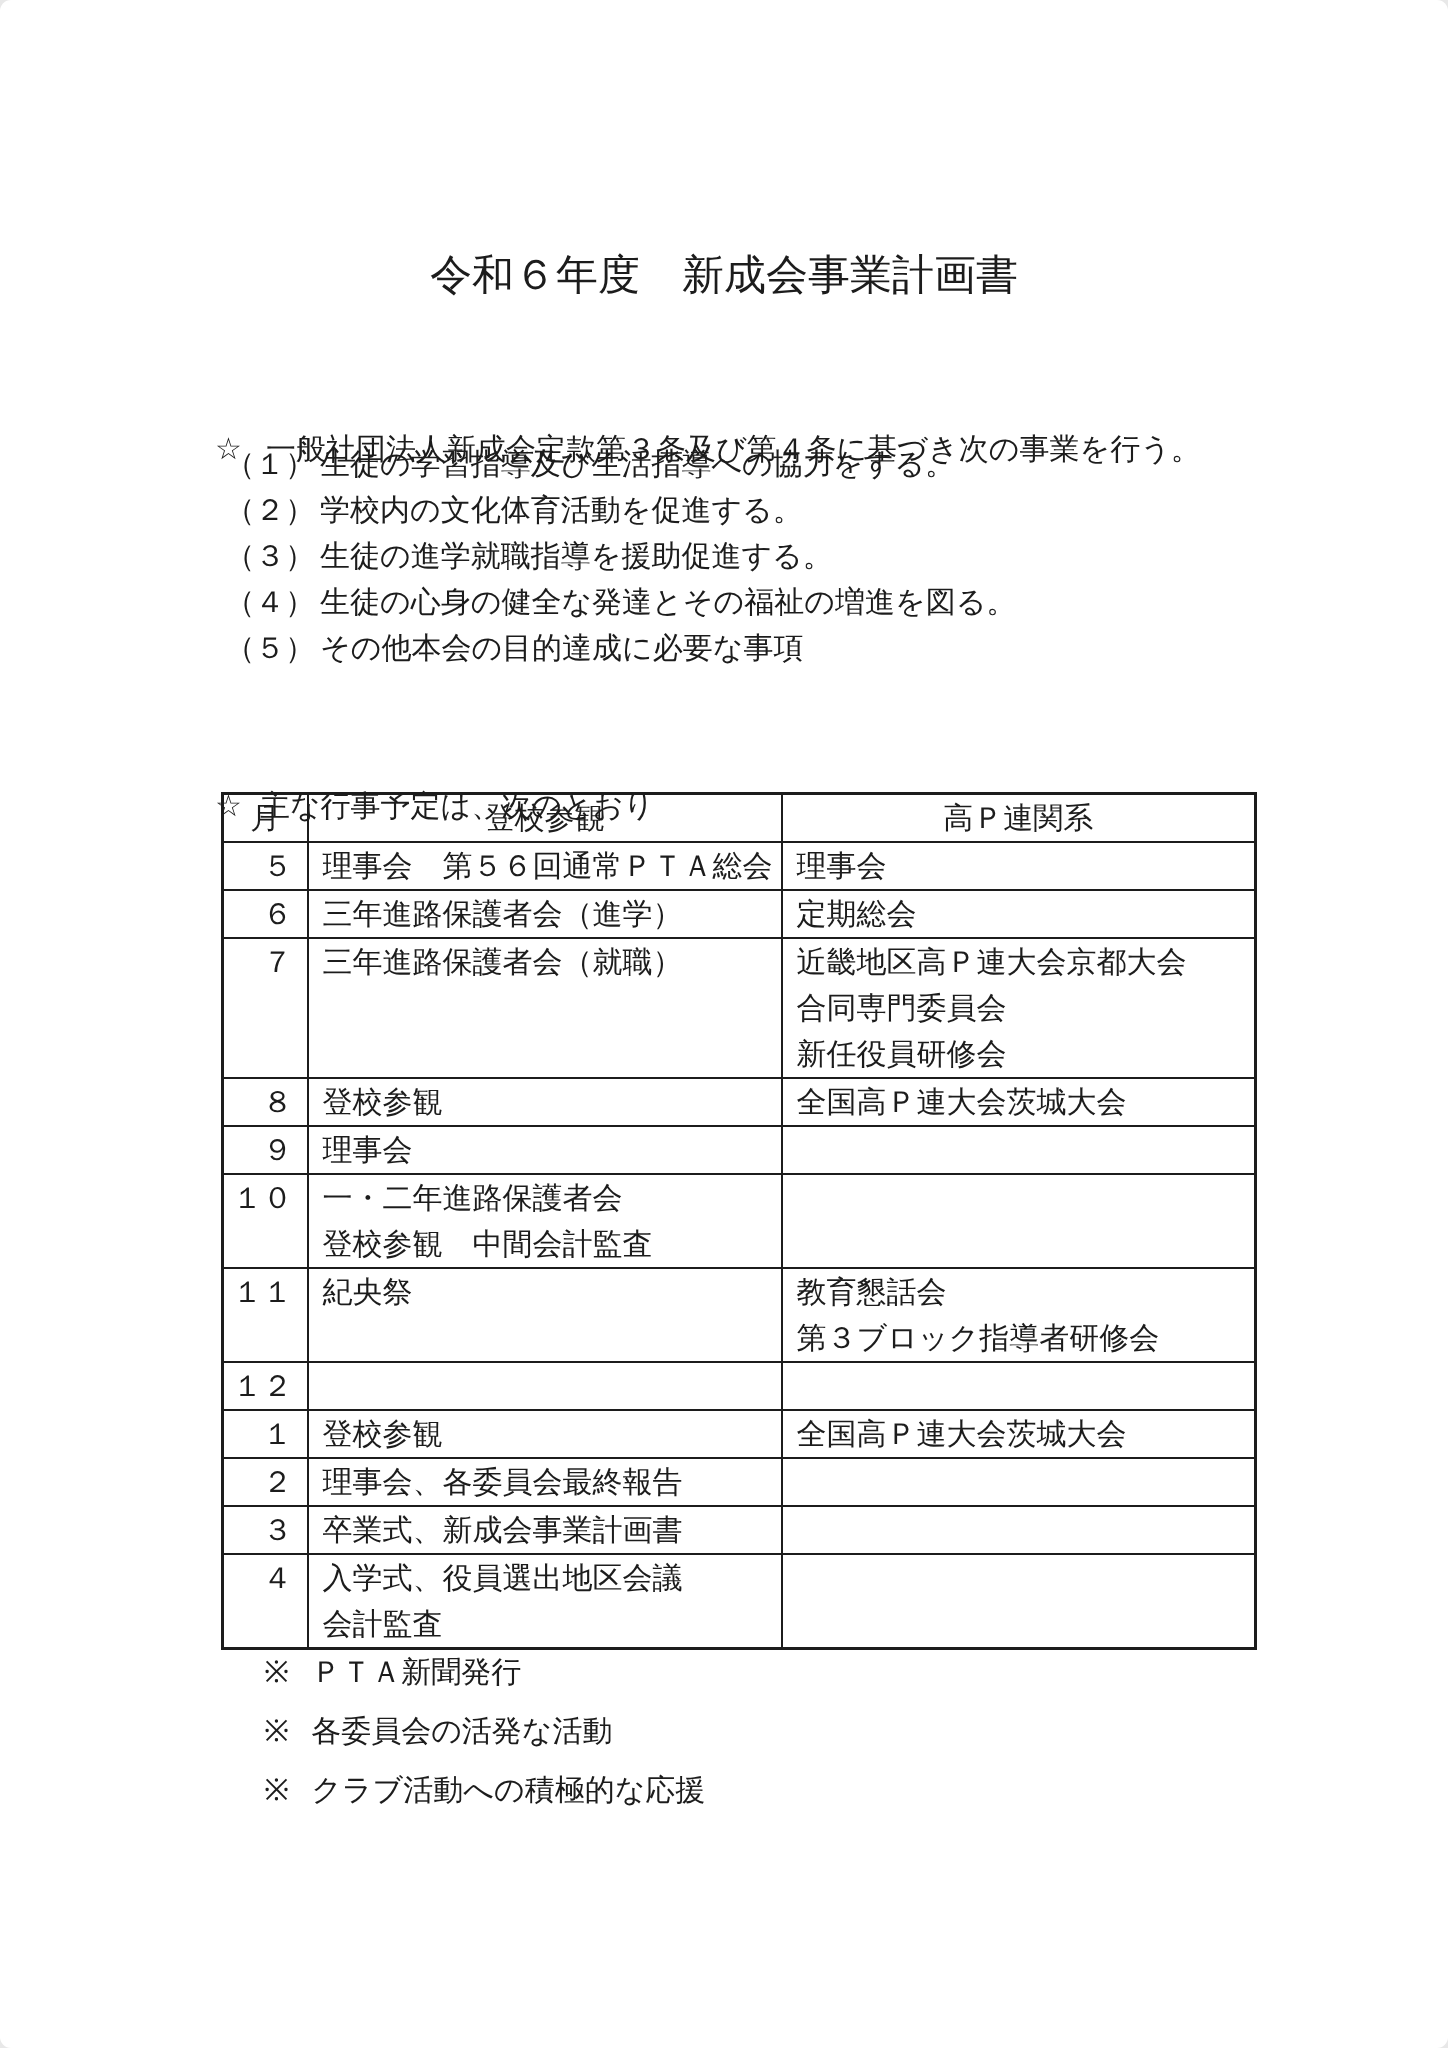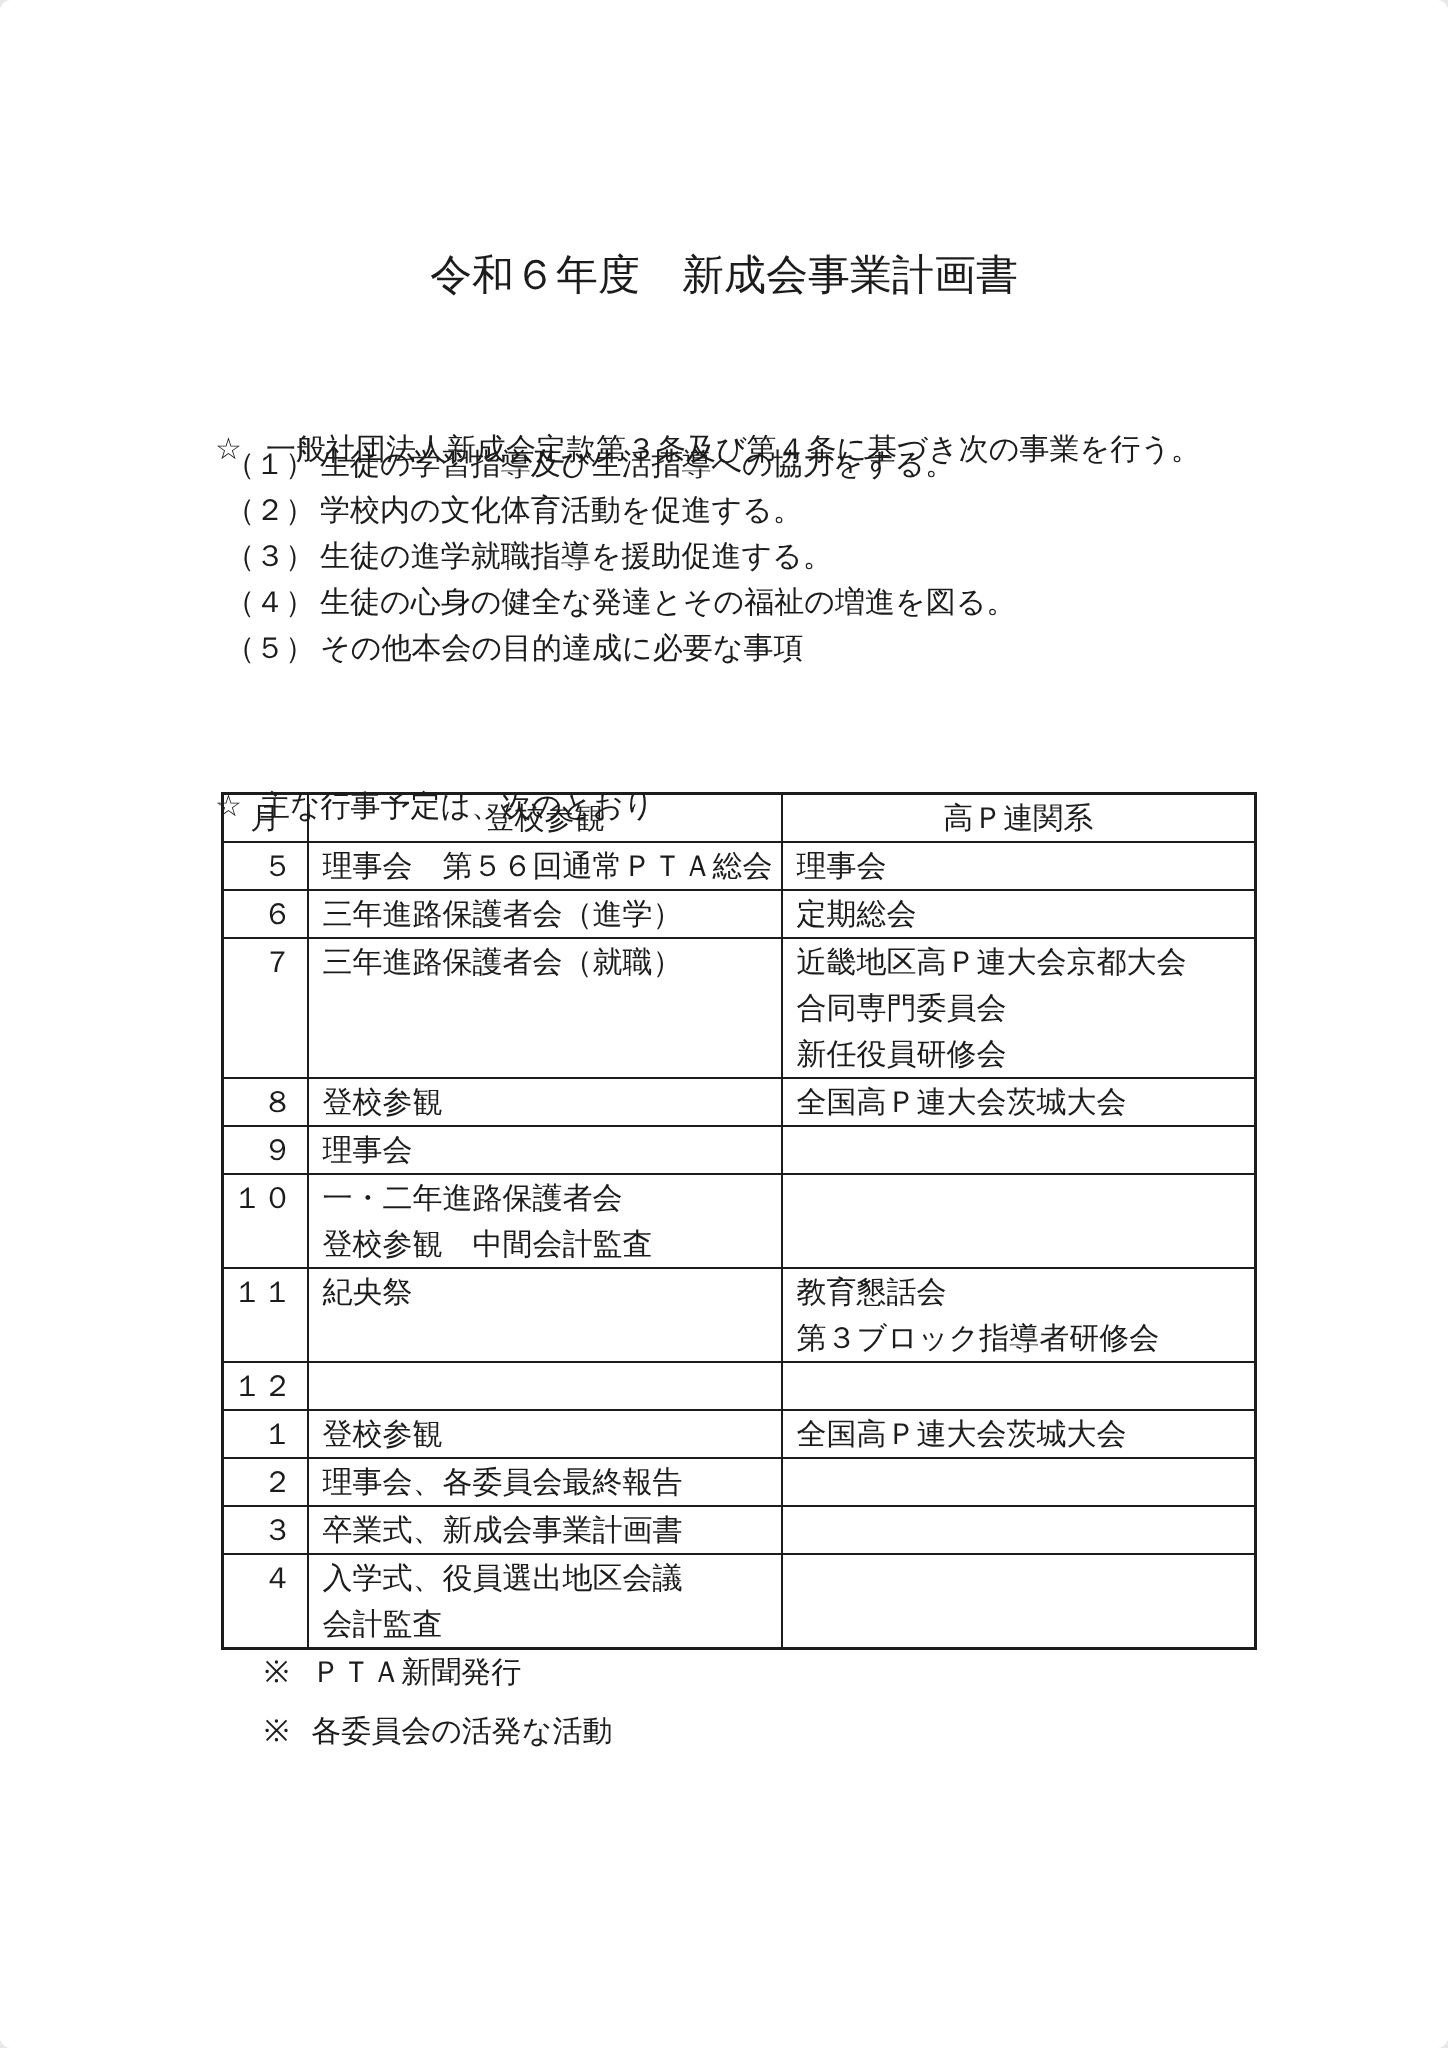--- a/index.html
+++ b/index.html
@@ -233,14 +233,15 @@
             <div class="cell-line">入学式、役員選出地区会議</div>
             <div class="cell-line">会計監査</div>
           </td>
           <td class="event-cell"></td>
         </tr>
       </tbody>
   </table>
 
   <div class="note-line" style="top:1655px"><span>※</span><span class="note-text">ＰＴＡ新聞発行</span></div>
   <div class="note-line" style="top:1714px"><span>※</span><span class="note-text">各委員会の活発な活動</span></div>
+  <div class="note-line" style="top:1773px"><span>※</span><span class="note-text">クラブ活動への積極的な応援</span></div>
 
 </div>
 
 </body></html>

